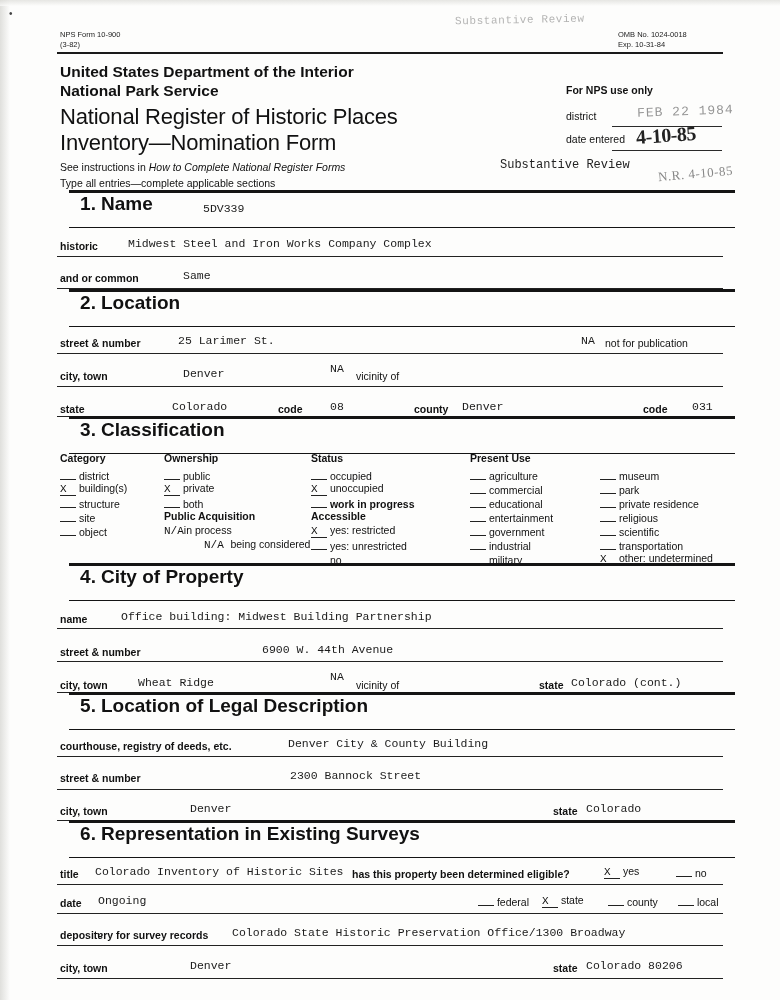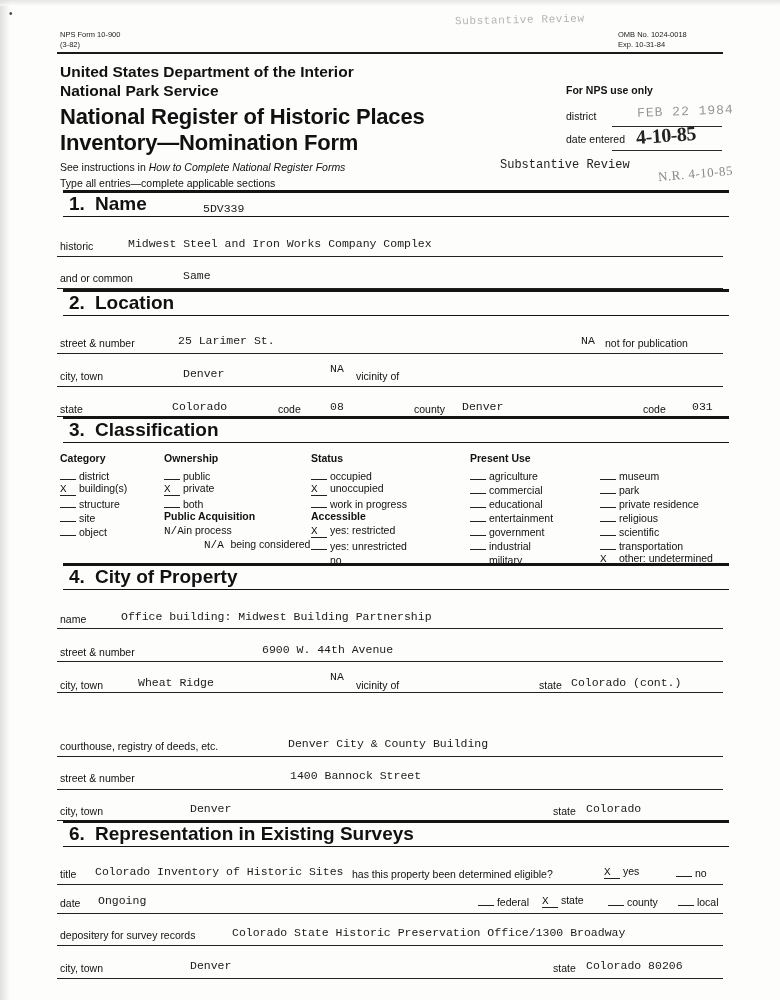--- a/index.html
+++ b/index.html
@@ -77,21 +77,21 @@
     height: 1px;
     background: #2a2a2a;
   }
 
   .agency {
     position: absolute; left: 60px; top: 62px;
     font-size: 15.5px; font-weight: bold; line-height: 1.25;
   }
   .bigtitle {
     position: absolute; left: 60px; top: 104px;
-    font-size: 22px; font-weight: bold; line-height: 1.2;
+    font-size: 22px; font-weight: normal; line-height: 1.2;
     letter-spacing: -.2px;
   }
   .instr {
     position: absolute; left: 60px; top: 160px;
     font-size: 10.5px; line-height: 1.5;
   }
   .instr i { font-style: italic; }
 
   .nps-use {
     position: absolute; left: 566px; top: 84px;
@@ -135,23 +135,24 @@
     font-size: 13px;
     color: #555;
     transform: rotate(-5deg);
     opacity: .7;
     letter-spacing: .5px;
   }
 
   
   .sect {
     position: absolute;
-    left: 63px;
+    left: 69px;
     width: 666px;
-    height: 27px;
+    height: 38px;
+    text-align: center;
   }
   .sect .bar-top {
     position: absolute; left: 0; top: 0; width: 666px; height: 3px; background: #141414;
   }
   .sect .bar-bottom {
     position: absolute; left: 0; bottom: 0; width: 666px; height: 1.5px; background: #141414;
   }
   .sect .sect-title {
     position: absolute; left: 6px; top: 3px;
     font-size: 19px; font-weight: bold;
@@ -163,21 +164,21 @@
 
   
   .fieldline {
     position: absolute;
     height: 1px;
     background: #222;
   }
   .flabel {
     position: absolute;
     font-size: 10.5px;
-    font-weight: normal;
+    font-weight: bold;
   }
   .flabel-light {
     position: absolute;
     font-size: 10.5px;
   }
   .fval {
     position: absolute;
     font-family: "Liberation Mono", monospace;
     font-size: 11.5px;
     color: #1b1b1b;
@@ -323,21 +324,21 @@
   <div class="citem" style="left:164px; top:468px;"><span class="markx"></span> <span>public</span></div>
   <div class="citem" style="left:164px; top:482px;"><span class="markx">X</span> <span>private</span></div>
   <div class="citem" style="left:164px; top:496px;"><span class="markx"></span> <span>both</span></div>
   <div class="colhead" style="left:164px; top:510px;">Public Acquisition</div>
   <div class="citem nav-typed" style="left:164px; top:524px;"><span>N/A</span><span class="lbl-reg">in process</span></div>
   <div class="citem nav-typed" style="left:164px; top:538px;margin-left:40px;"><span>N/A</span> <span class="lbl-reg">being considered</span></div>
 
   <div class="colhead" style="left:311px; top:452px;">Status</div>
   <div class="citem" style="left:311px; top:468px;"><span class="markx"></span> <span>occupied</span></div>
   <div class="citem" style="left:311px; top:482px;"><span class="markx">X</span> <span>unoccupied</span></div>
-  <div class="citem" style="left:311px; top:496px;"><span class="markx"></span> <span>work in progress</span></div>
+  <div class="citem" style="left:311px; top:496px;font-weight:bold;"><span class="markx"></span> <span>work in progress</span></div>
   <div class="colhead" style="left:311px; top:510px;">Accessible</div>
   <div class="citem" style="left:311px; top:524px;"><span class="markx">X</span> <span>yes: restricted</span></div>
   <div class="citem" style="left:311px; top:538px;"><span class="markx"></span> <span>yes: unrestricted</span></div>
   <div class="citem" style="left:311px; top:552px;"><span class="markx"></span> <span>no</span></div>
 
   <div class="colhead" style="left:470px; top:452px;">Present Use</div>
   <div class="citem" style="left:470px; top:468px;"><span class="markx"></span> <span>agriculture</span></div>
   <div class="citem" style="left:470px; top:482px;"><span class="markx"></span> <span>commercial</span></div>
   <div class="citem" style="left:470px; top:496px;"><span class="markx"></span> <span>educational</span></div>
   <div class="citem" style="left:470px; top:510px;"><span class="markx"></span> <span>entertainment</span></div>
@@ -370,27 +371,34 @@
   <div class="fieldline" style="left:57px; top:661px; width:666px;"></div>
 
   <div class="flabel" style="left:60px; top:679px;">city, town</div>
   <div class="fval" style="left:138px; top:676px;">Wheat Ridge</div>
   <div class="fval" style="left:330px; top:670px;">NA</div>
   <div class="flabel-light" style="left:356px; top:679px;">vicinity of</div>
   <div class="flabel" style="left:539px; top:679px;">state</div>
   <div class="fval" style="left:571px; top:676px;">Colorado (cont.)</div>
   <div class="fieldline" style="left:57px; top:692px; width:666px;"></div>
 
+  <div class="sect" style="top:692px;">
+    <div class="bar-top"></div>
+    <div class="sect-title">
+      <span class="sect-num">5.</span><span>Location of Legal Description</span>
+    </div>
+    <div class="bar-bottom"></div>
+  </div>
 
   <div class="flabel" style="left:60px; top:740px;">courthouse, registry of deeds, etc.</div>
   <div class="fval" style="left:288px; top:737px;">Denver City &amp; County Building</div>
   <div class="fieldline" style="left:57px; top:756px; width:666px;"></div>
 
   <div class="flabel" style="left:60px; top:772px;">street &amp; number</div>
-  <div class="fval" style="left:290px; top:769px;">1400 Bannock Street</div>
+  <div class="fval" style="left:290px; top:769px;">2300 Bannock Street</div>
   <div class="fieldline" style="left:57px; top:789px; width:666px;"></div>
 
   <div class="flabel" style="left:60px; top:805px;">city, town</div>
   <div class="fval" style="left:190px; top:802px;">Denver</div>
   <div class="flabel" style="left:553px; top:805px;">state</div>
   <div class="fval" style="left:586px; top:802px;">Colorado</div>
   <div class="fieldline" style="left:57px; top:820px; width:666px;"></div>
 
   <div class="sect" style="top:820px;">
     <div class="bar-top"></div>

